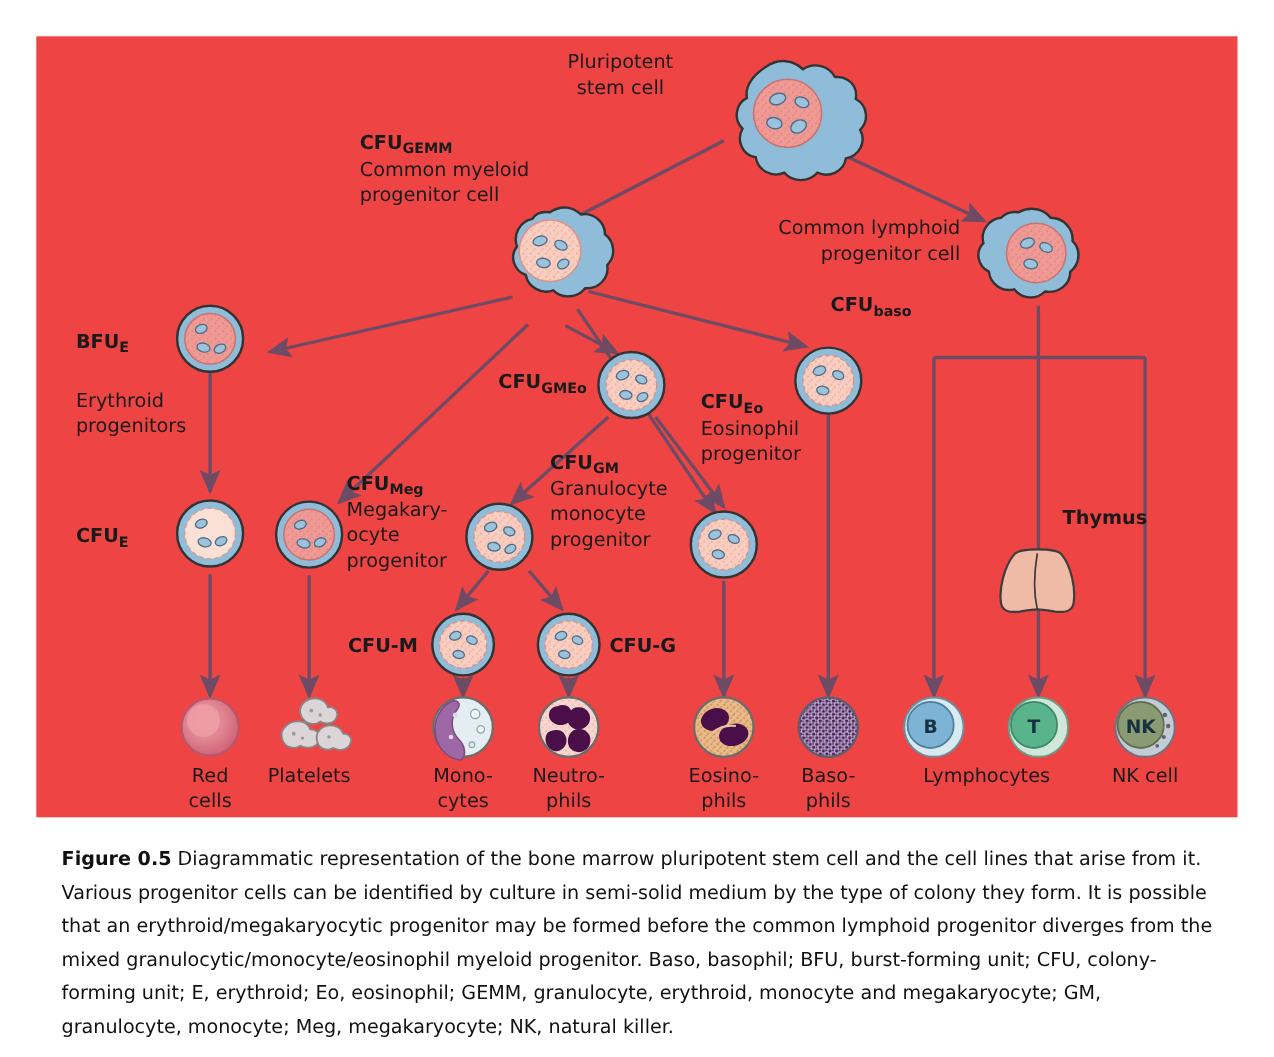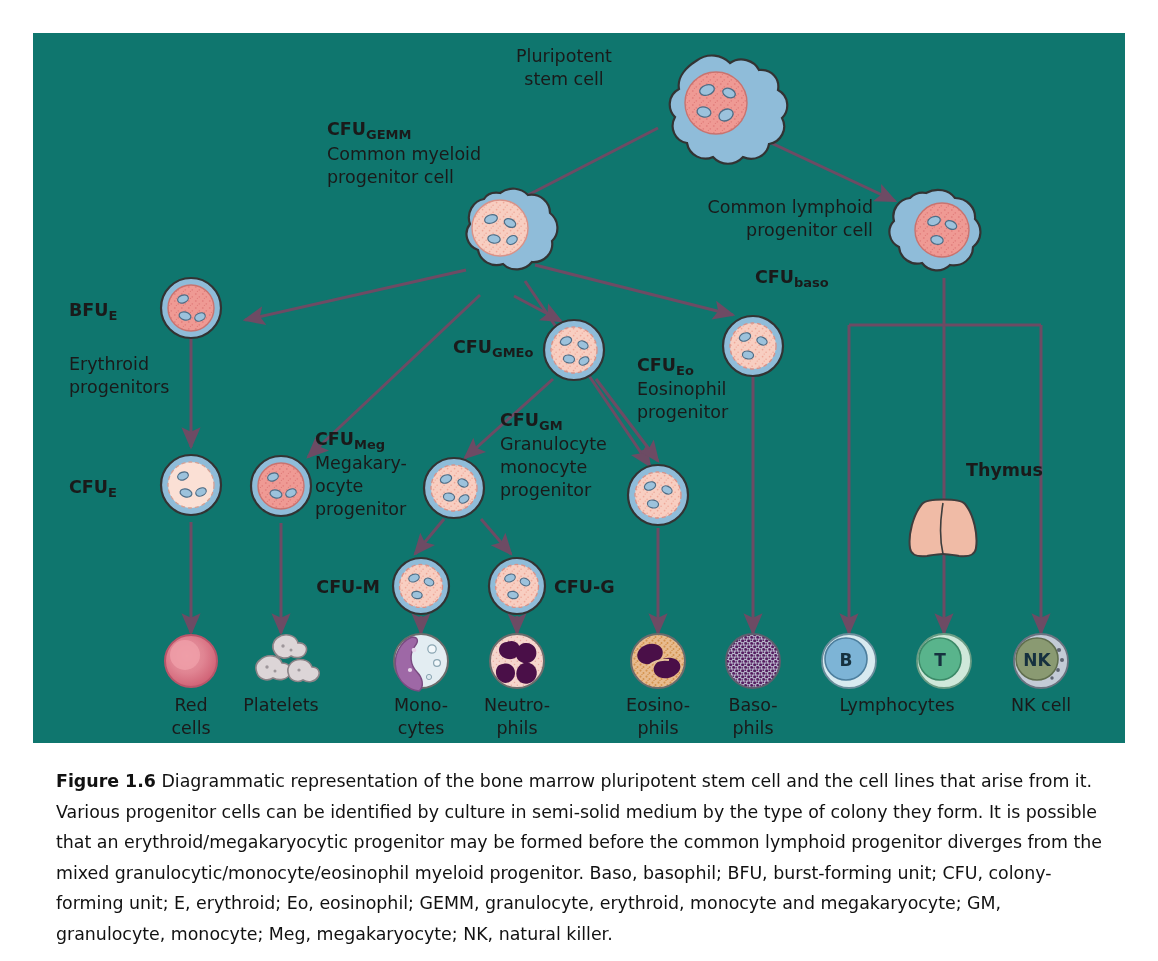--- a/index.html
+++ b/index.html
@@ -5,21 +5,21 @@
   html,body{margin:0;padding:0;background:#ffffff;}
   body{
     width:1158px;height:961px;
     font-family:"DejaVu Sans","Liberation Sans",sans-serif;
     color:#1a1a1a;
     -webkit-font-smoothing:antialiased;
   }
   #page{position:relative;width:1158px;height:961px;overflow:hidden;background:#fff;}
   #figure-panel{
     position:absolute;left:33px;top:33px;width:1092px;height:710px;
-    background:#0f766e;
+    background:#ef4444;
   }
   #diagram-svg{position:absolute;left:0;top:0;width:1092px;height:710px;display:block;}
   .cap-text{
     position:absolute;left:56px;top:766px;width:1052px;
     font-family:"DejaVu Sans","Liberation Sans",sans-serif;
     font-size:17.4px;line-height:30.5px;color:#111;
     text-align:left;
   }
   .cap-text b{font-weight:bold;}
   svg text{font-family:"DejaVu Sans","Liberation Sans",sans-serif;fill:#1a1a1a;}
@@ -365,17 +365,17 @@
         <circle cx="1029" cy="627" r="2" fill="#5d6470"></circle>
         <circle cx="1025" cy="637" r="1.9" fill="#5d6470"></circle>
         <circle cx="1019" cy="645" r="1.7" fill="#5d6470"></circle>
       </g>
       <text class="termlbl" x="1008" y="678" text-anchor="middle">NK cell</text>
 
     </svg>
   </div>
 
   <div class="cap-text">
-    <b>Figure 1.6</b>
+    <b>Figure 0.5</b>
     <span>Diagrammatic representation of the bone marrow pluripotent stem cell and the cell lines that arise from it. Various progenitor cells can be identified by culture in semi-solid medium by the type of colony they form. It is possible that an erythroid/megakaryocytic progenitor may be formed before the common lymphoid progenitor diverges from the mixed granulocytic/monocyte/eosinophil myeloid progenitor. Baso, basophil; BFU, burst-forming unit; CFU, colony-forming unit; E, erythroid; Eo, eosinophil; GEMM, granulocyte, erythroid, monocyte and megakaryocyte; GM, granulocyte, monocyte; Meg, megakaryocyte; NK, natural killer.</span>
   </div>
 
 </div>
 
 </body></html>

